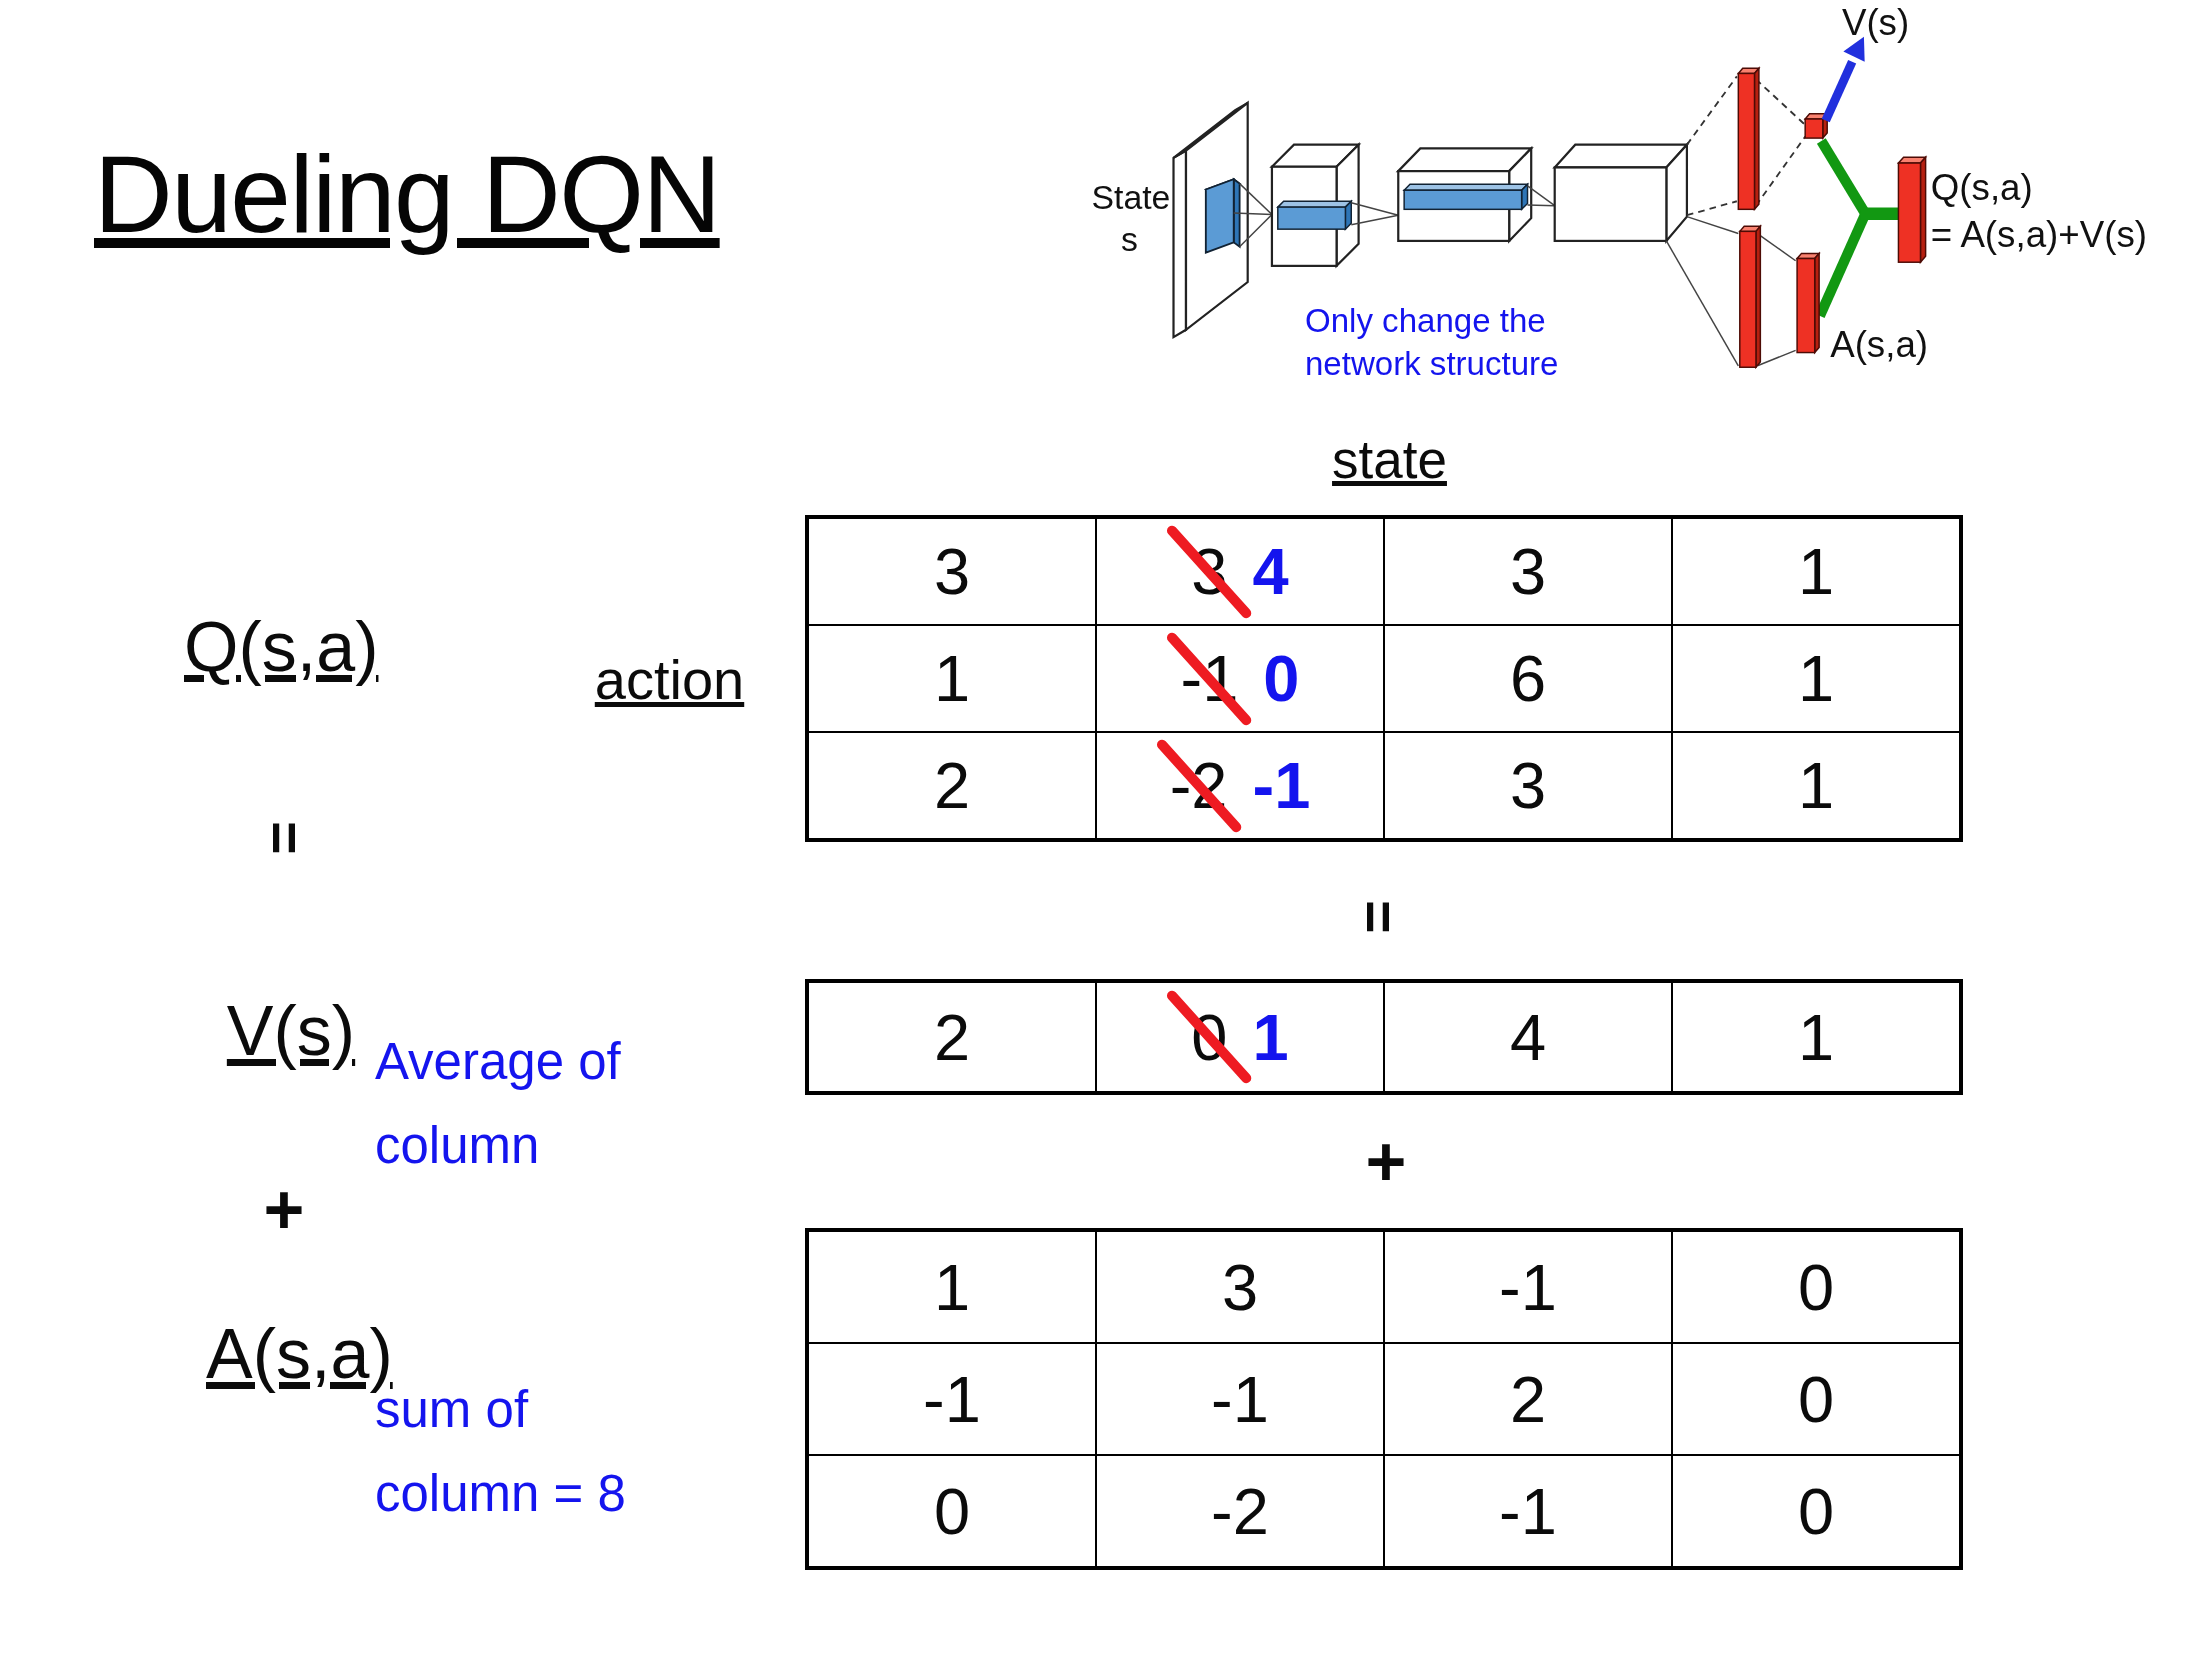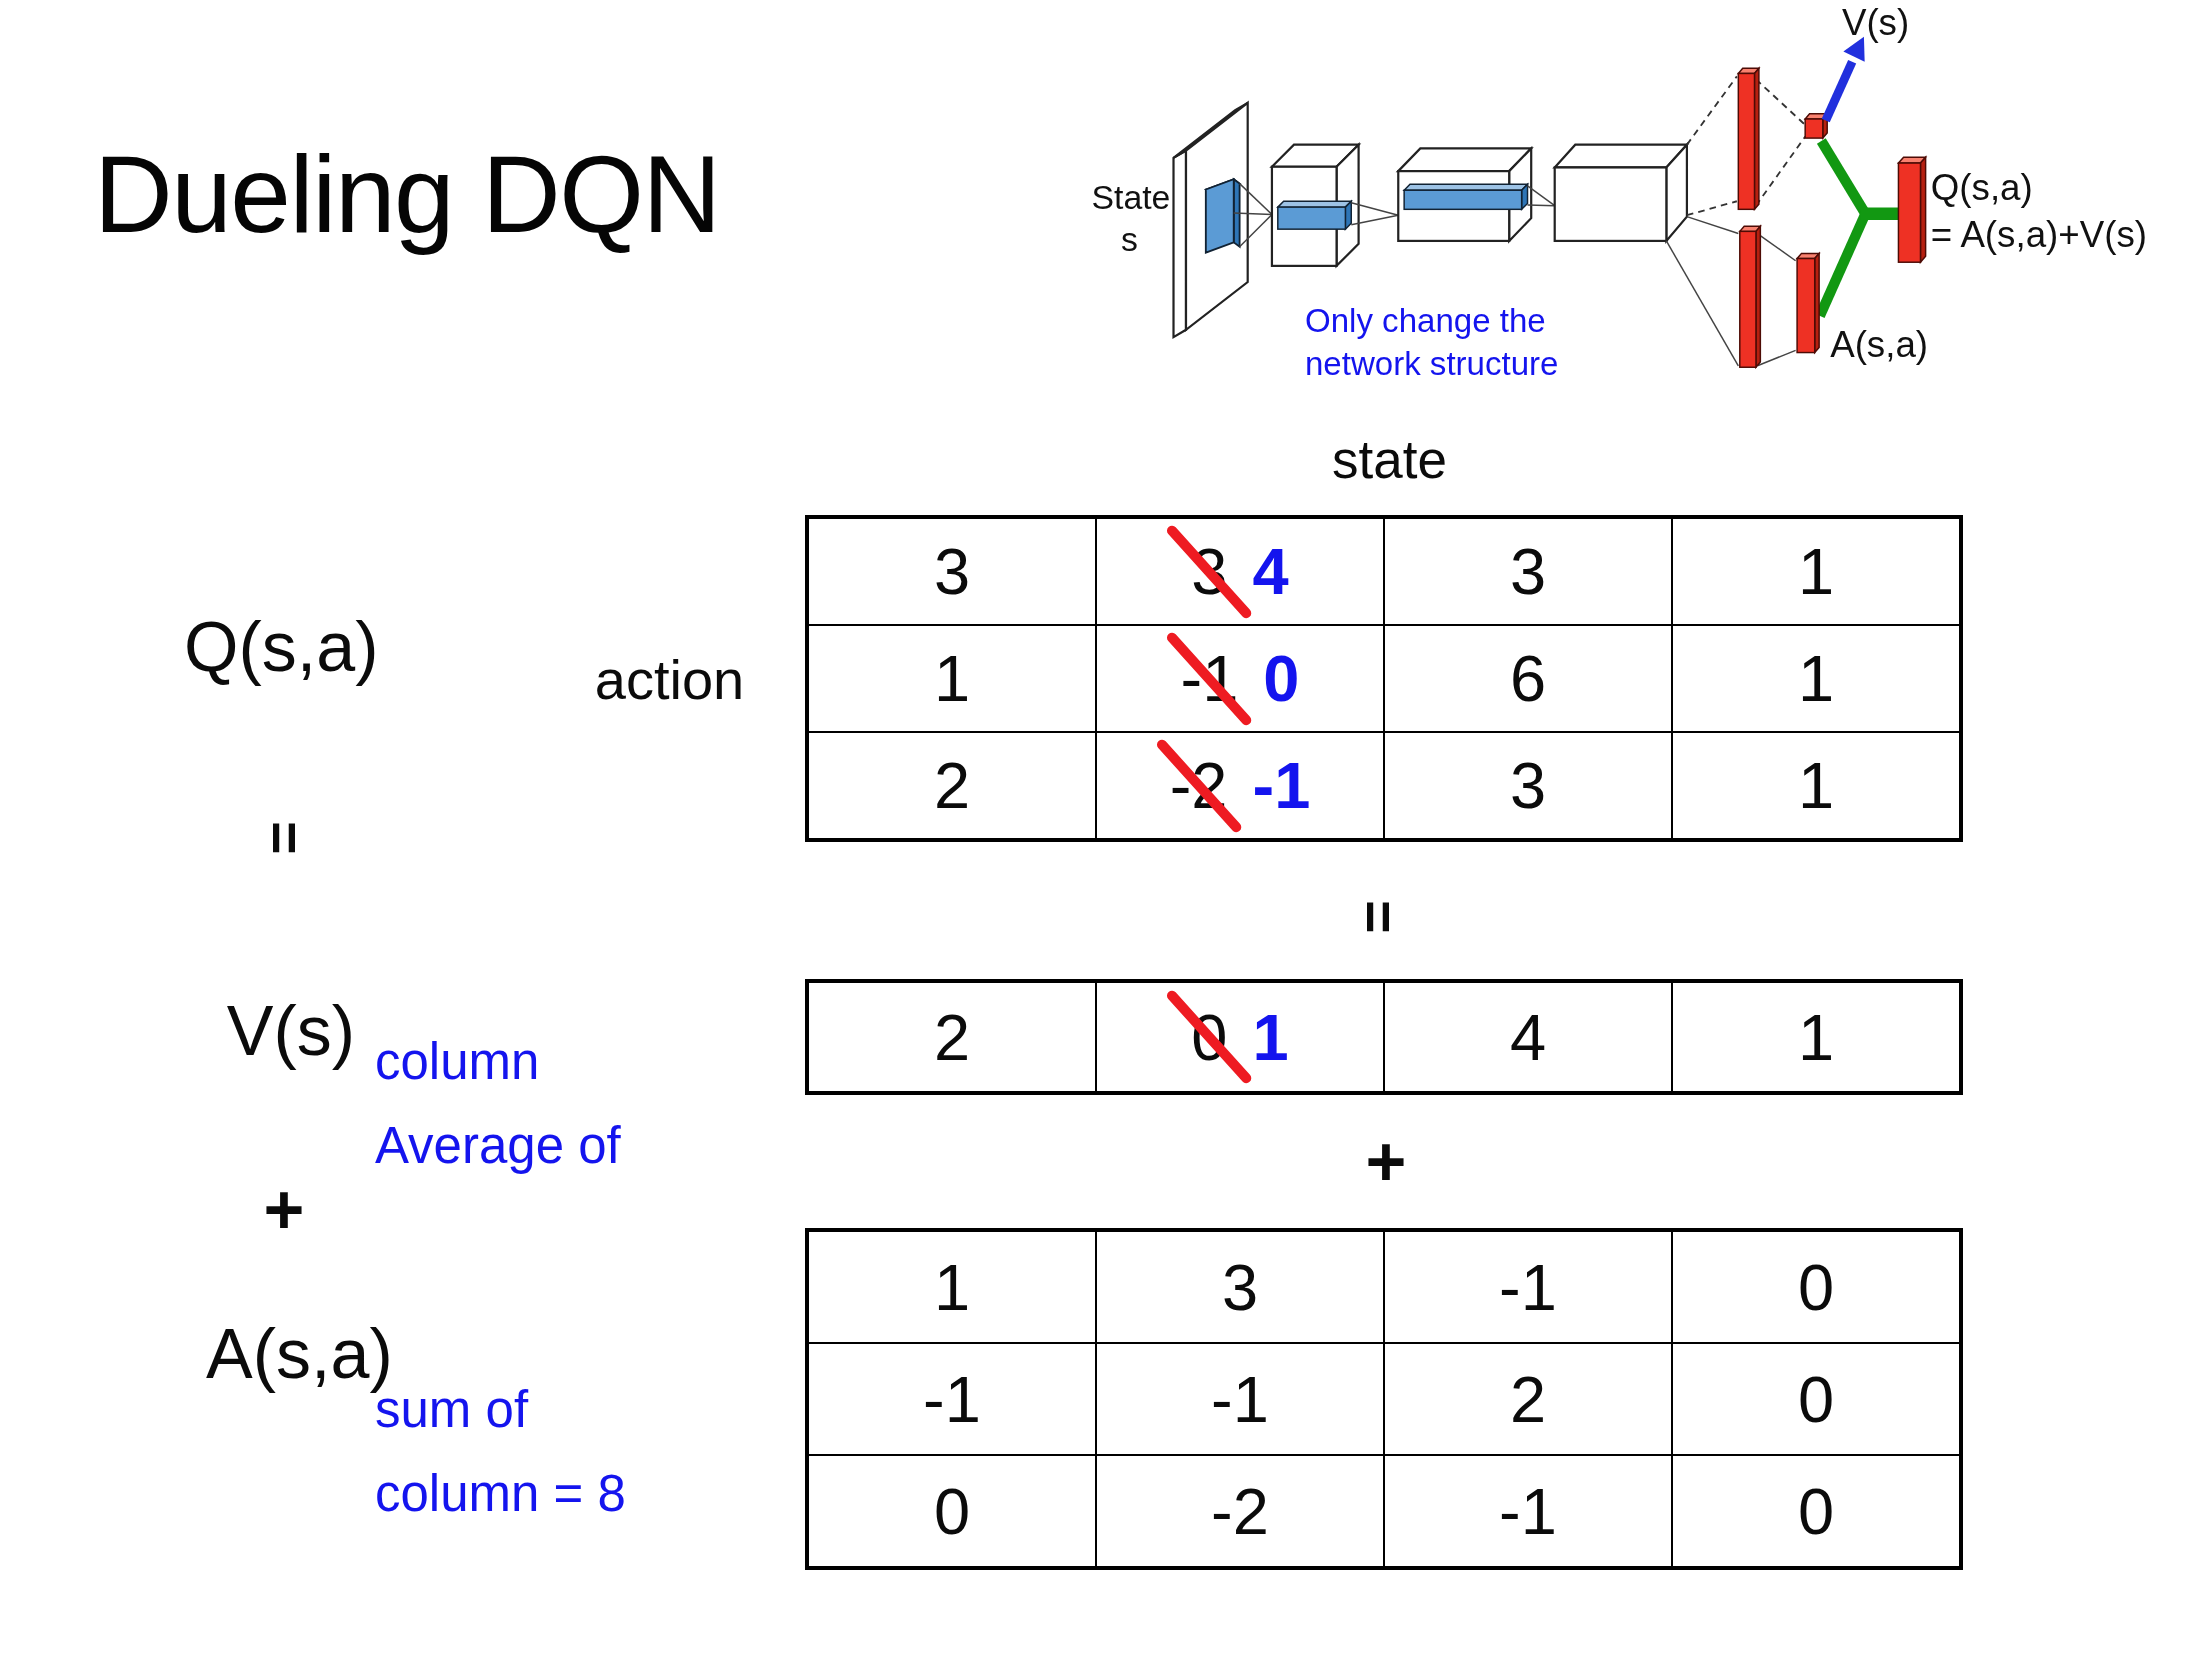--- a/index.html
+++ b/index.html
@@ -17,21 +17,21 @@
   .a-table{top:1228px;grid-auto-rows:112px;}
   .cell{border:1.5px solid #000;display:flex;align-items:center;justify-content:center;
         font-size:65px;line-height:1;}
   .dual{gap:25px;}
   .oldwrap{position:relative;display:inline-block;}
   .strike{position:absolute;left:50%;top:50%;width:121px;height:10.3px;background:#ee1b22;
           border-radius:5.1px;transform:translate(-50%,-50%) rotate(48deg);}
   .newnum{color:#1414ee;font-weight:700;}
 
   
-  .lbl{white-space:nowrap;}
+  .lbl{white-space:nowrap;text-decoration:underline;}
   .state-lbl{left:1279px;top:429px;width:221px;text-align:center;font-size:53px;}
   .action-lbl{left:559px;top:647px;width:221px;text-align:center;font-size:56px;}
 
   .side-lbl{font-size:70px;}
   .q-lbl{left:184px;top:607px;width:191px;text-align:center;}
   .v-lbl{left:221px;top:991px;width:140px;text-align:center;}
   .a-lbl{left:206px;top:1314px;width:176px;text-align:center;}
 
   .eqrot{font-size:57px;font-weight:700;transform:rotate(90deg);}
   .eq-left{left:248px;top:805px;width:74px;text-align:center;}
@@ -183,22 +183,22 @@
 
   <div class="abs lbl side-lbl q-lbl">Q(s,a)</div>
   <div class="abs eq-left">
       <div class="eqrot">=</div>
     </div>
   <div class="abs lbl side-lbl v-lbl">V(s)</div>
   <div class="abs plus plus-left">+</div>
   <div class="abs lbl side-lbl a-lbl">A(s,a)</div>
 
   <div class="abs bluenote avg-note">
+    <div>Average of</div>
     <div>column</div>
-    <div>Average of</div>
   </div>
   <div class="abs bluenote sum-note">
     <div>sum of</div>
     <div>column = 8</div>
   </div>
 
   <div class="mtable q-table">
     <div class="cell">3</div>
     <div class="cell dual">
       <span class="oldwrap"><span>3</span><span class="strike"></span></span>

